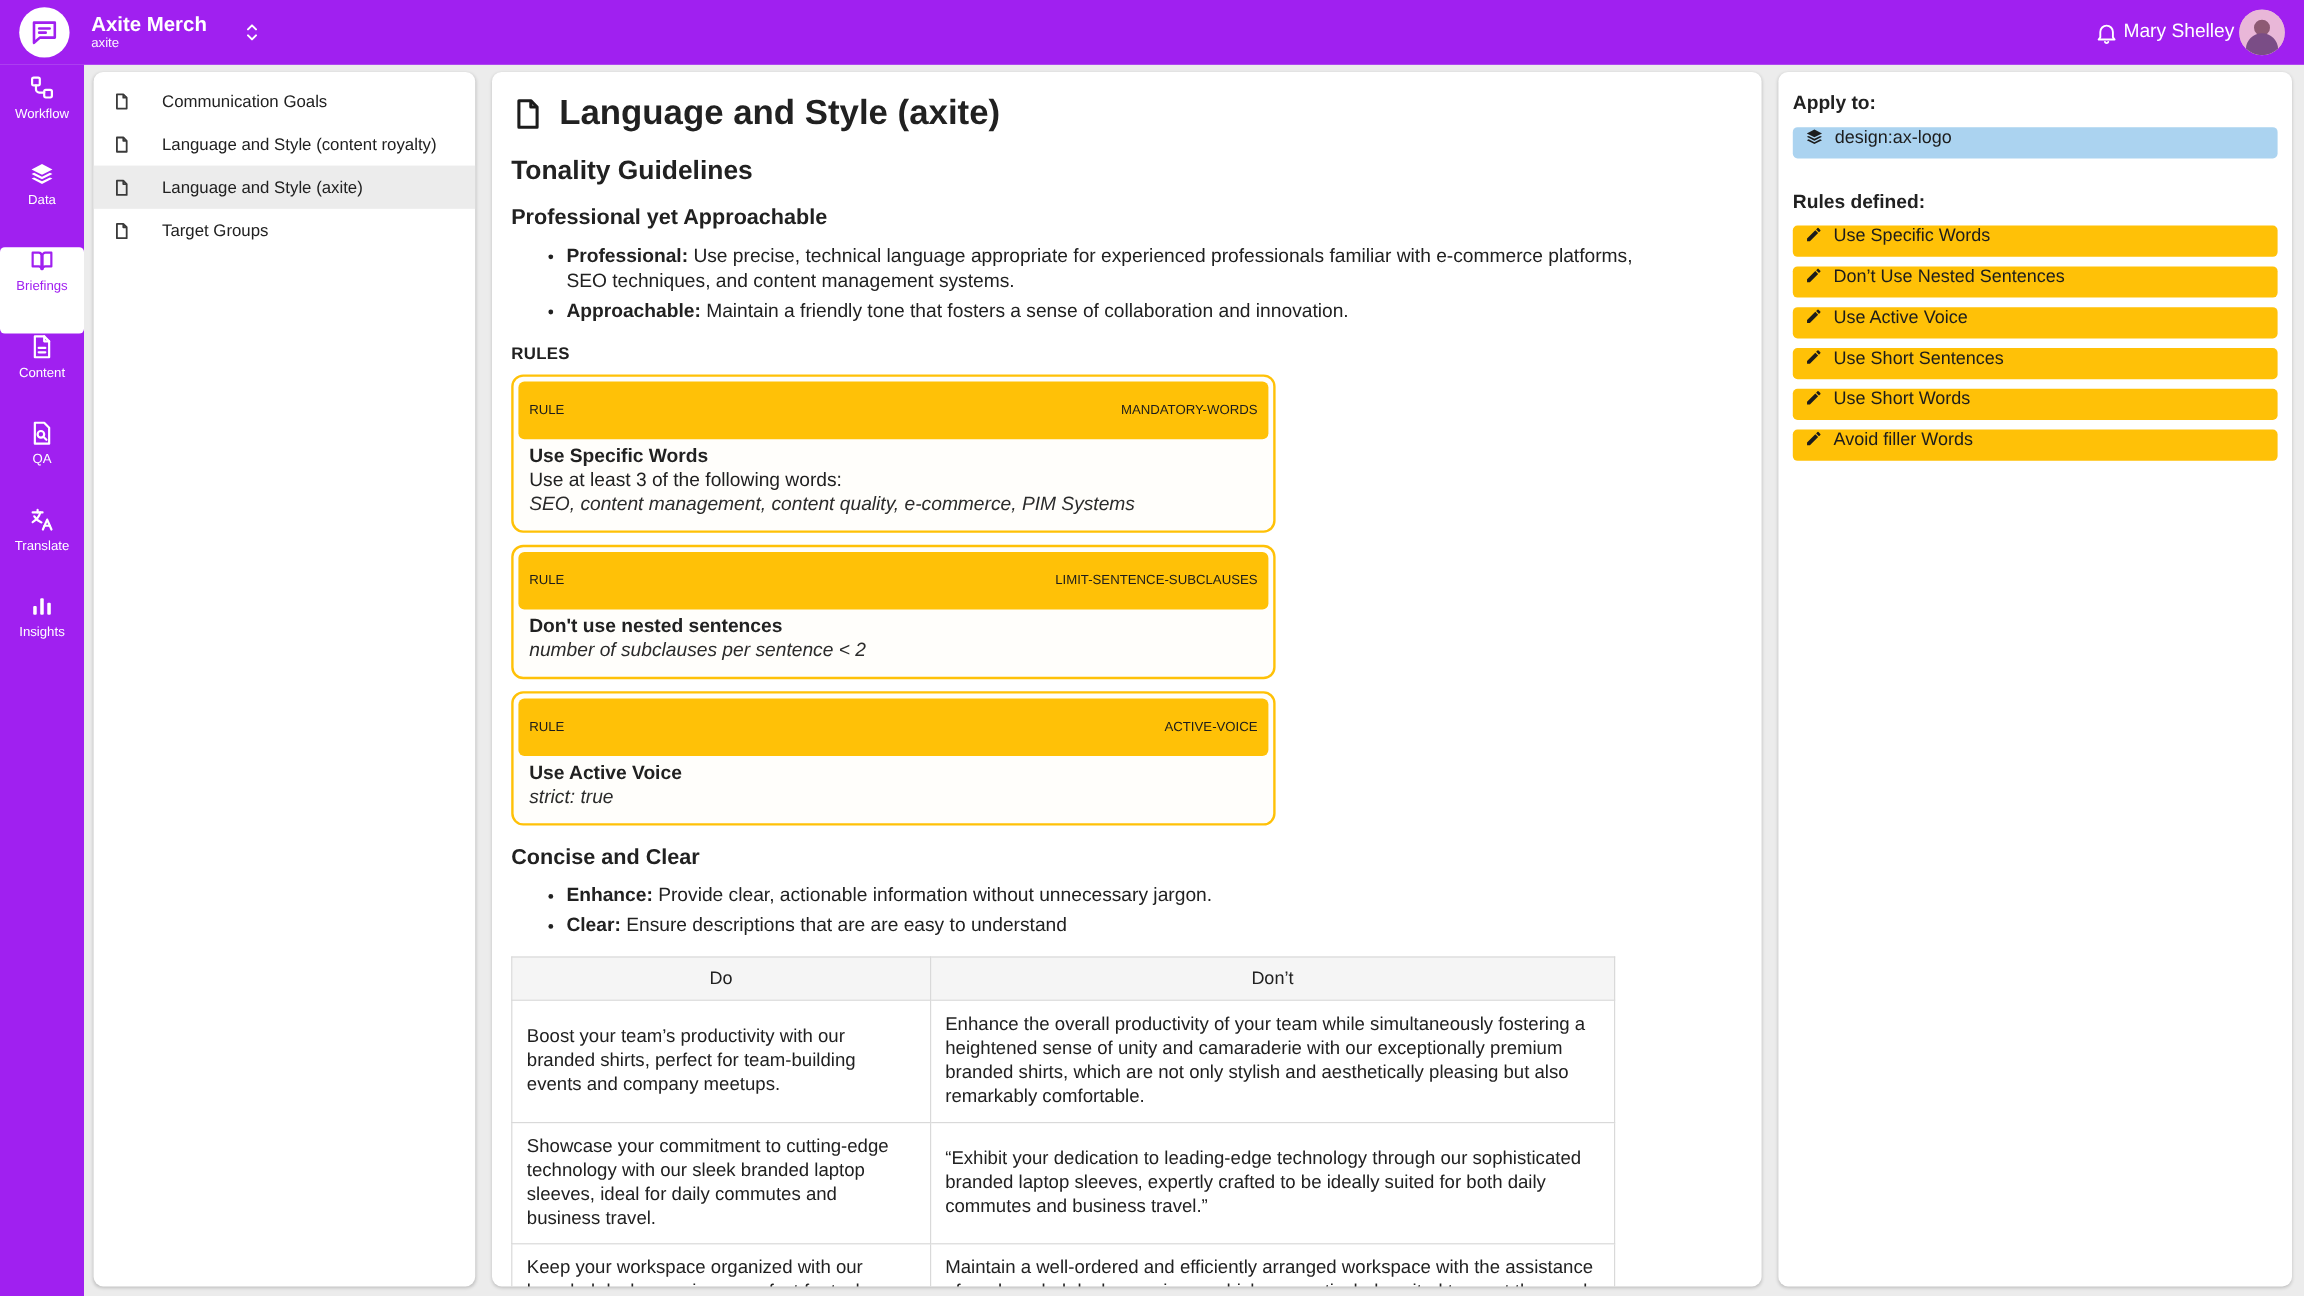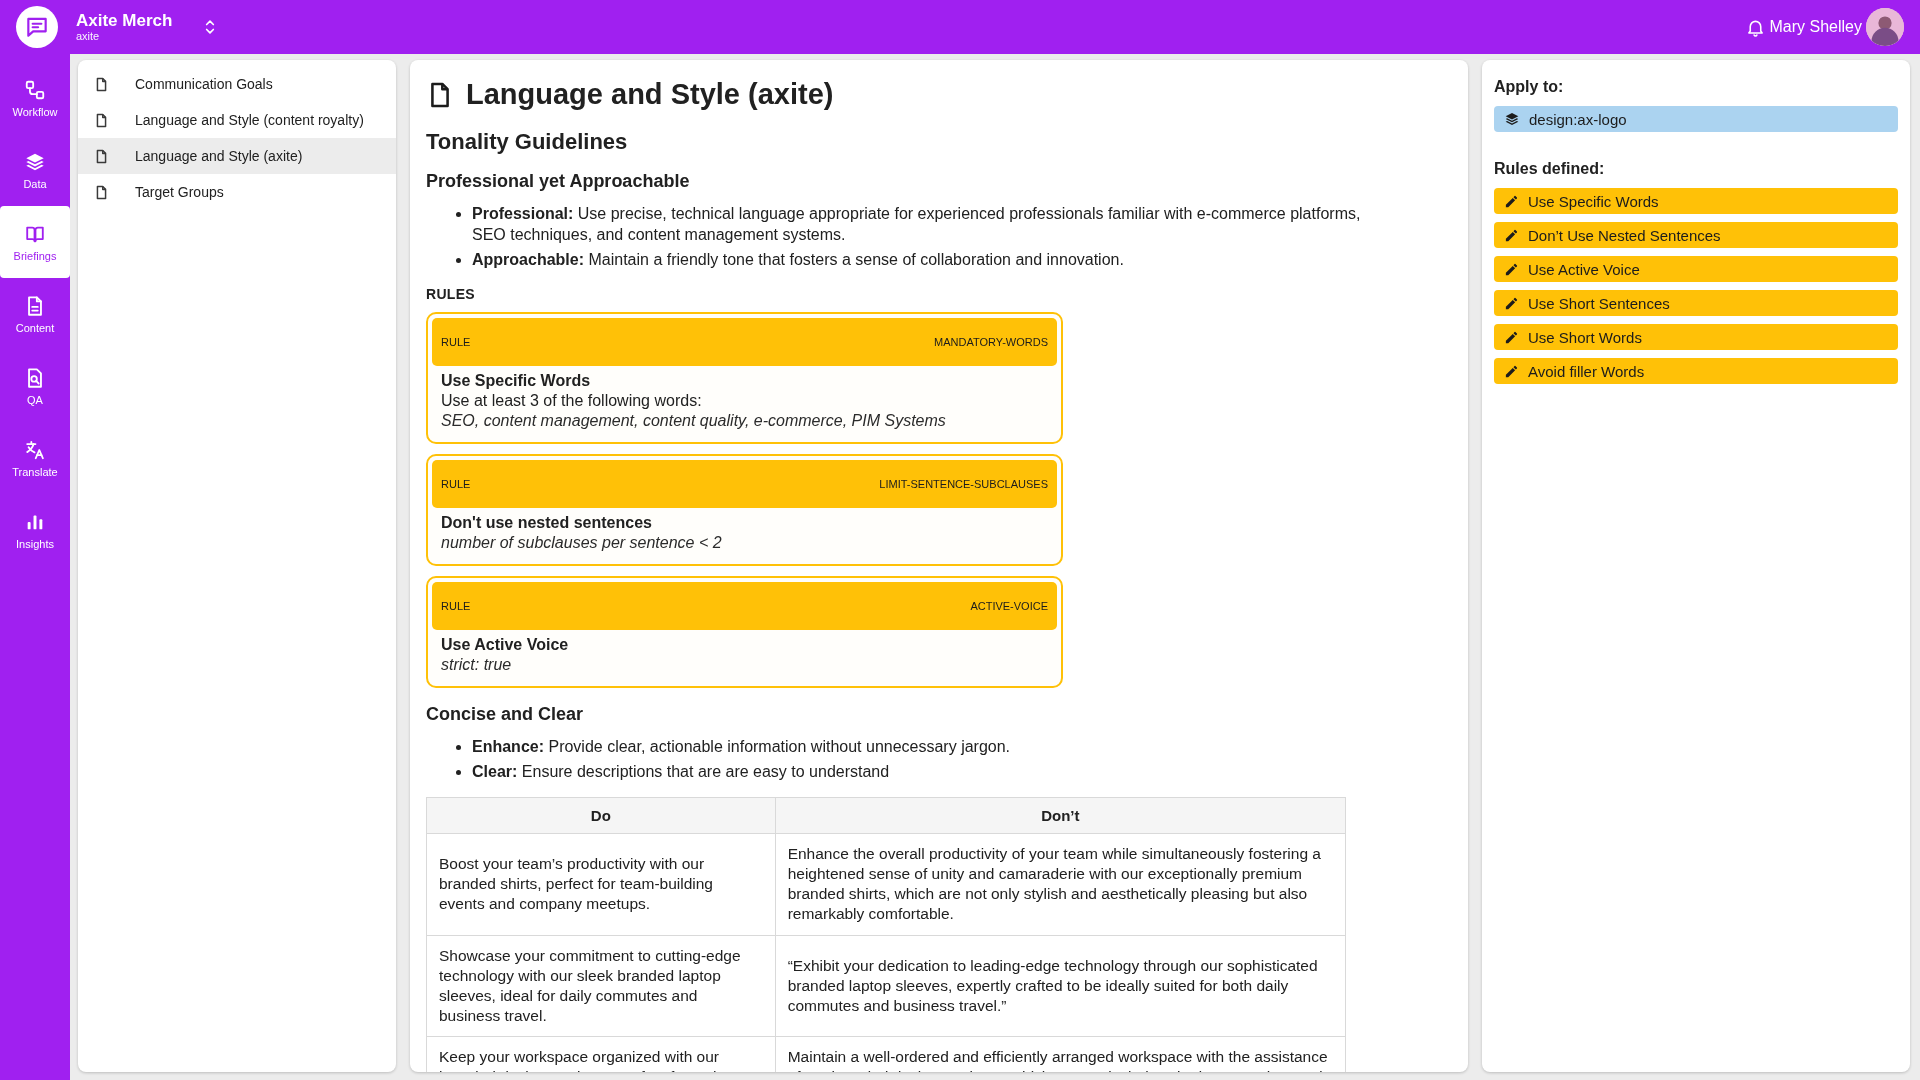--- a/index.html
+++ b/index.html
@@ -21,21 +21,21 @@
   .app-subtitle{font-size:11px;opacity:.95}
   .unfold{margin-left:28px;display:flex;align-items:center;cursor:pointer}
   .topbar-right{margin-left:auto;display:flex;align-items:center;gap:4px;color:#fff}
   .bell{display:flex;align-items:center;cursor:pointer}
   .user-name{font-size:16px}
   .avatar{width:38px;height:38px;border-radius:50%;overflow:hidden;background:#e7c7e0;cursor:pointer}
 
   
   .sidebar{position:fixed;left:0;top:54px;bottom:0;width:70px;background:var(--brand-purple);
     display:flex;flex-direction:column;padding-top:8px;z-index:10}
-  .side-item{height:72px;display:flex;flex-direction:column;align-items:center;justify-content:center;
+  .side-item{height:72px;display:flex;flex-direction:column;align-items:center;
     gap:5px;color:#fff;cursor:pointer}
   .side-item.active{background:#fff;color:var(--brand-purple);border-radius:4px}
   .side-label{font-size:11px}
   .side-icon{display:flex}
 
   
   .content{position:fixed;top:54px;left:70px;right:0;bottom:0;display:flex;gap:14px;
     padding:6px 10px 8px 8px}
   .card{background:#fff;border-radius:8px;box-shadow:0 1px 3px rgba(0,0,0,.2)}
 
@@ -59,29 +59,29 @@
   .rule-card{width:637px;border:2px solid var(--accent-yellow);border-radius:10px;padding:4px;
     margin-bottom:10px;background:#fffefb}
   .rule-head{background:var(--accent-yellow);border-radius:5px;display:flex;justify-content:space-between;
     align-items:center;padding:18px 9px;font-size:11px;font-weight:normal;color:#1c1c1c}
   .rule-body{padding:5px 9px 8px}
   .rule-title{font-weight:bold;font-size:16px;margin:1px 0 2px}
   .rule-line{font-size:16px;margin-bottom:2px}
   .rule-detail{font-size:16px;font-style:italic;color:#2b2b2b}
 
   table.dd{width:920px;border-collapse:collapse;margin:4px 0 10px}
-  table.dd th{background:#f5f5f5;border:1px solid #d9d9d9;font-size:15px;font-weight:bold;
+  table.dd th{background:#f5f5f5;border:1px solid #d9d9d9;font-size:15px;font-weight:normal;
     text-align:center;padding:9px 8px}
   table.dd td{border:1px solid #d9d9d9;font-size:15.5px;padding:10px 12px;vertical-align:middle;
     line-height:1.3}
 
   
   .right-card{width:428px;flex:0 0 auto;padding:18px 12px;overflow:hidden}
   .panel-label{font-size:16px;font-weight:bold;margin-bottom:10px}
-  .chip{display:flex;align-items:center;gap:9px;height:26px;border-radius:4px;padding:0 10px;
+  .chip{display:flex;align-items:flex-start;gap:9px;height:26px;border-radius:4px;padding:0 10px;
     font-size:15px;cursor:pointer;color:#1c1c1c}
   .chip .c-ic{display:flex;flex:0 0 auto}
   .chip-blue{background:var(--chip-blue);margin-bottom:28px}
   .chip-yellow{background:var(--accent-yellow);margin-bottom:8px}
 </style>
 </head>
 <body>
 
 <header class="topbar">
   <div class="logo-circle">

